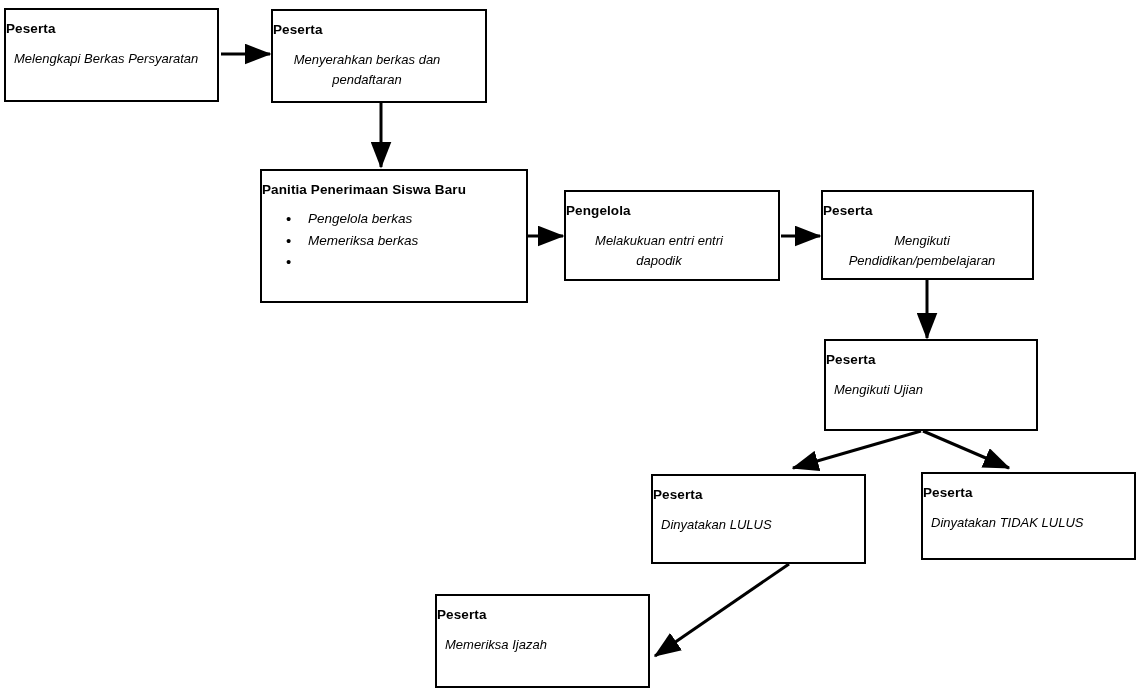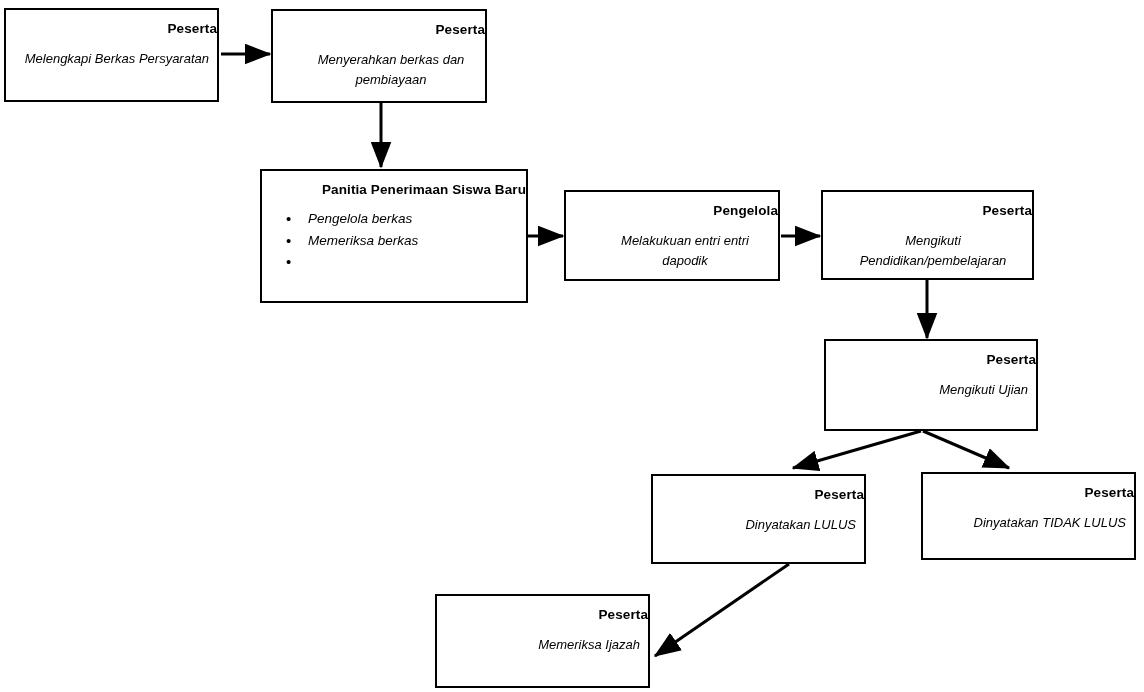--- a/index.html
+++ b/index.html
@@ -15,21 +15,21 @@
     overflow: hidden;
     font-family: "Liberation Sans", "DejaVu Sans", sans-serif;
   }
   .node {
     position: absolute;
     box-sizing: border-box;
     border: 2px solid #000000;
     background: #ffffff;
     display: flex;
     flex-direction: column;
-    align-items: flex-end;
+    align-items: flex-start;
     padding-top: 10px;
   }
   .node-title {
     font-size: 13.5px;
     font-weight: bold;
     color: #000000;
     text-align: center;
     line-height: 1.35;
     letter-spacing: 0.1px;
   }
@@ -102,21 +102,21 @@
     <line x1="789" y1="564" x2="655" y2="656" stroke="#000000" stroke-width="3" marker-end="url(#arrowhead)"></line>
   </svg>
 
   <div class="node" style="left:4px; top:8px; width:215px; height:94px;">
     <div class="node-title">Peserta</div>
     <div class="node-body">Melengkapi Berkas Persyaratan</div>
   </div>
 
   <div class="node" style="left:271px; top:9px; width:216px; height:94px;">
     <div class="node-title">Peserta</div>
-    <div class="node-body" style="max-width:172px;">Menyerahkan berkas dan pembiayaan</div>
+    <div class="node-body" style="max-width:172px;">Menyerahkan berkas dan pendaftaran</div>
   </div>
 
   <div class="node" style="left:260px; top:169px; width:268px; height:134px;">
     <div class="node-title">Panitia Penerimaan Siswa Baru</div>
     <ul class="node-list">
       <li>
         <span class="bullet">•</span>
         <span>Pengelola berkas</span>
       </li>
       <li>

